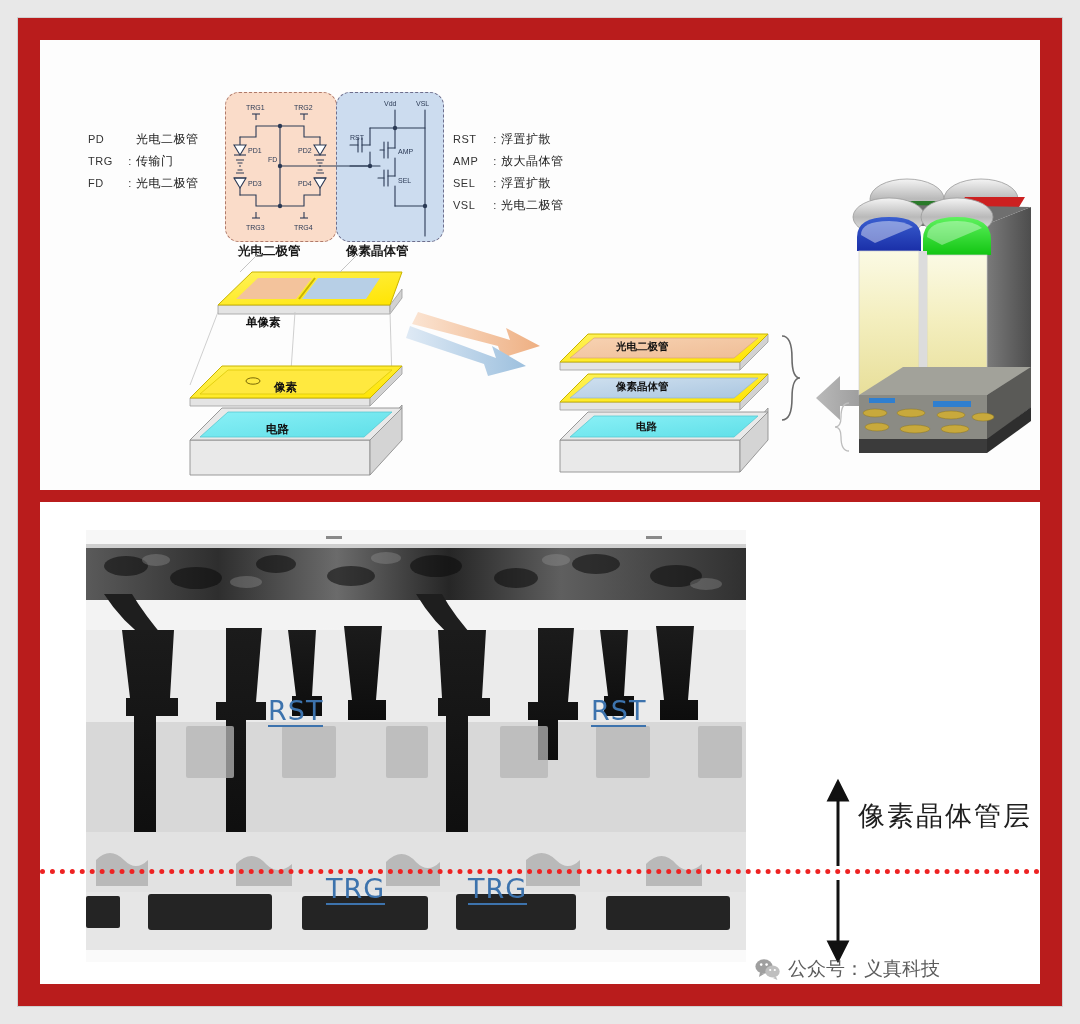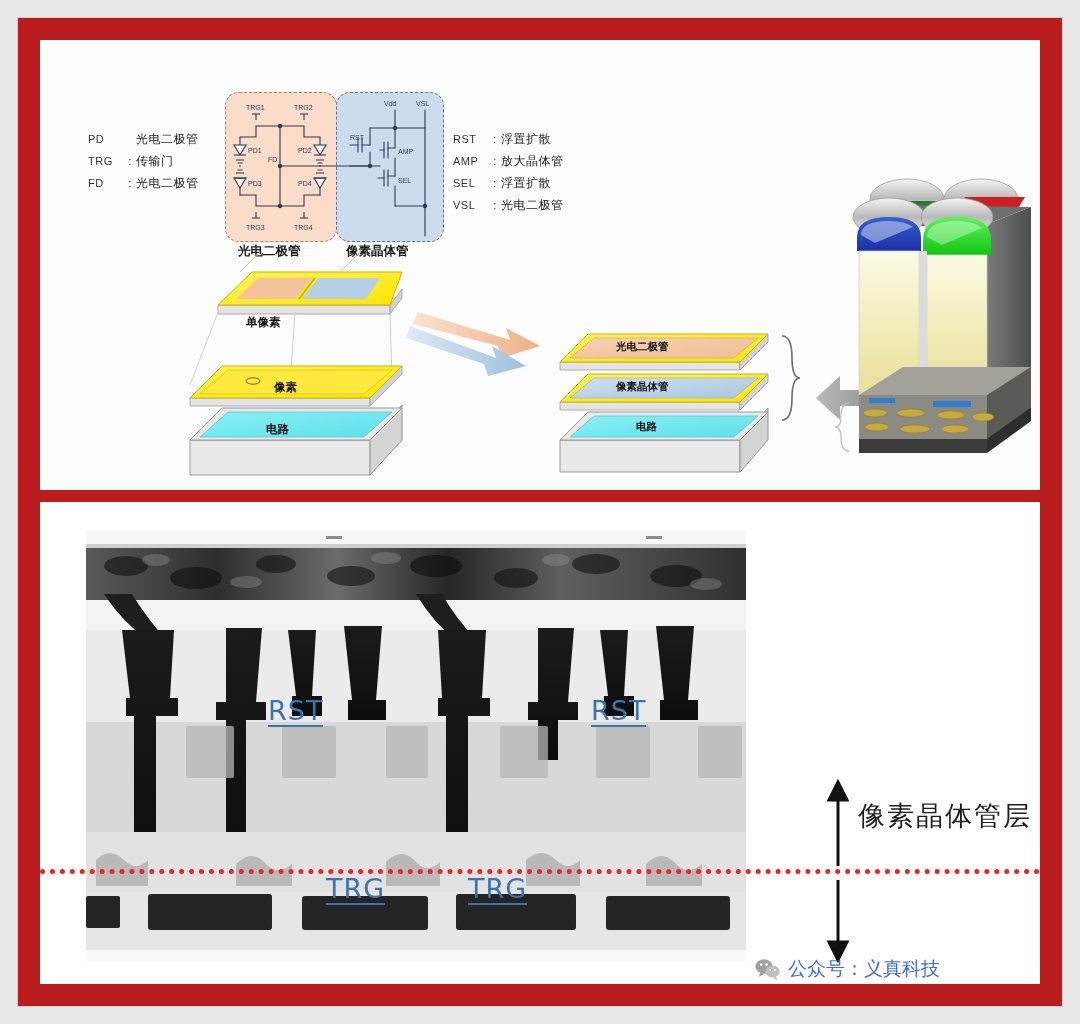--- a/index.html
+++ b/index.html
@@ -67,21 +67,21 @@
   }
   .side-cn{
     position:absolute;font-size:27px;color:#1d1d1d;letter-spacing:2px;
     white-space:nowrap;
   }
   .arrow-col{position:absolute;}
 
   
   #watermark{
     position:absolute;left:755px;top:956px;display:flex;align-items:center;gap:7px;
-    color:#1d4ed8;font-size:19px;white-space:nowrap;opacity:.85;
+    color:#404040;font-size:19px;white-space:nowrap;opacity:.85;
   }
   #watermark .wx{
     width:26px;height:22px;position:relative;flex:0 0 auto;
   }
 </style>
 </head>
 <body>
 
 <div id="frame">
 

